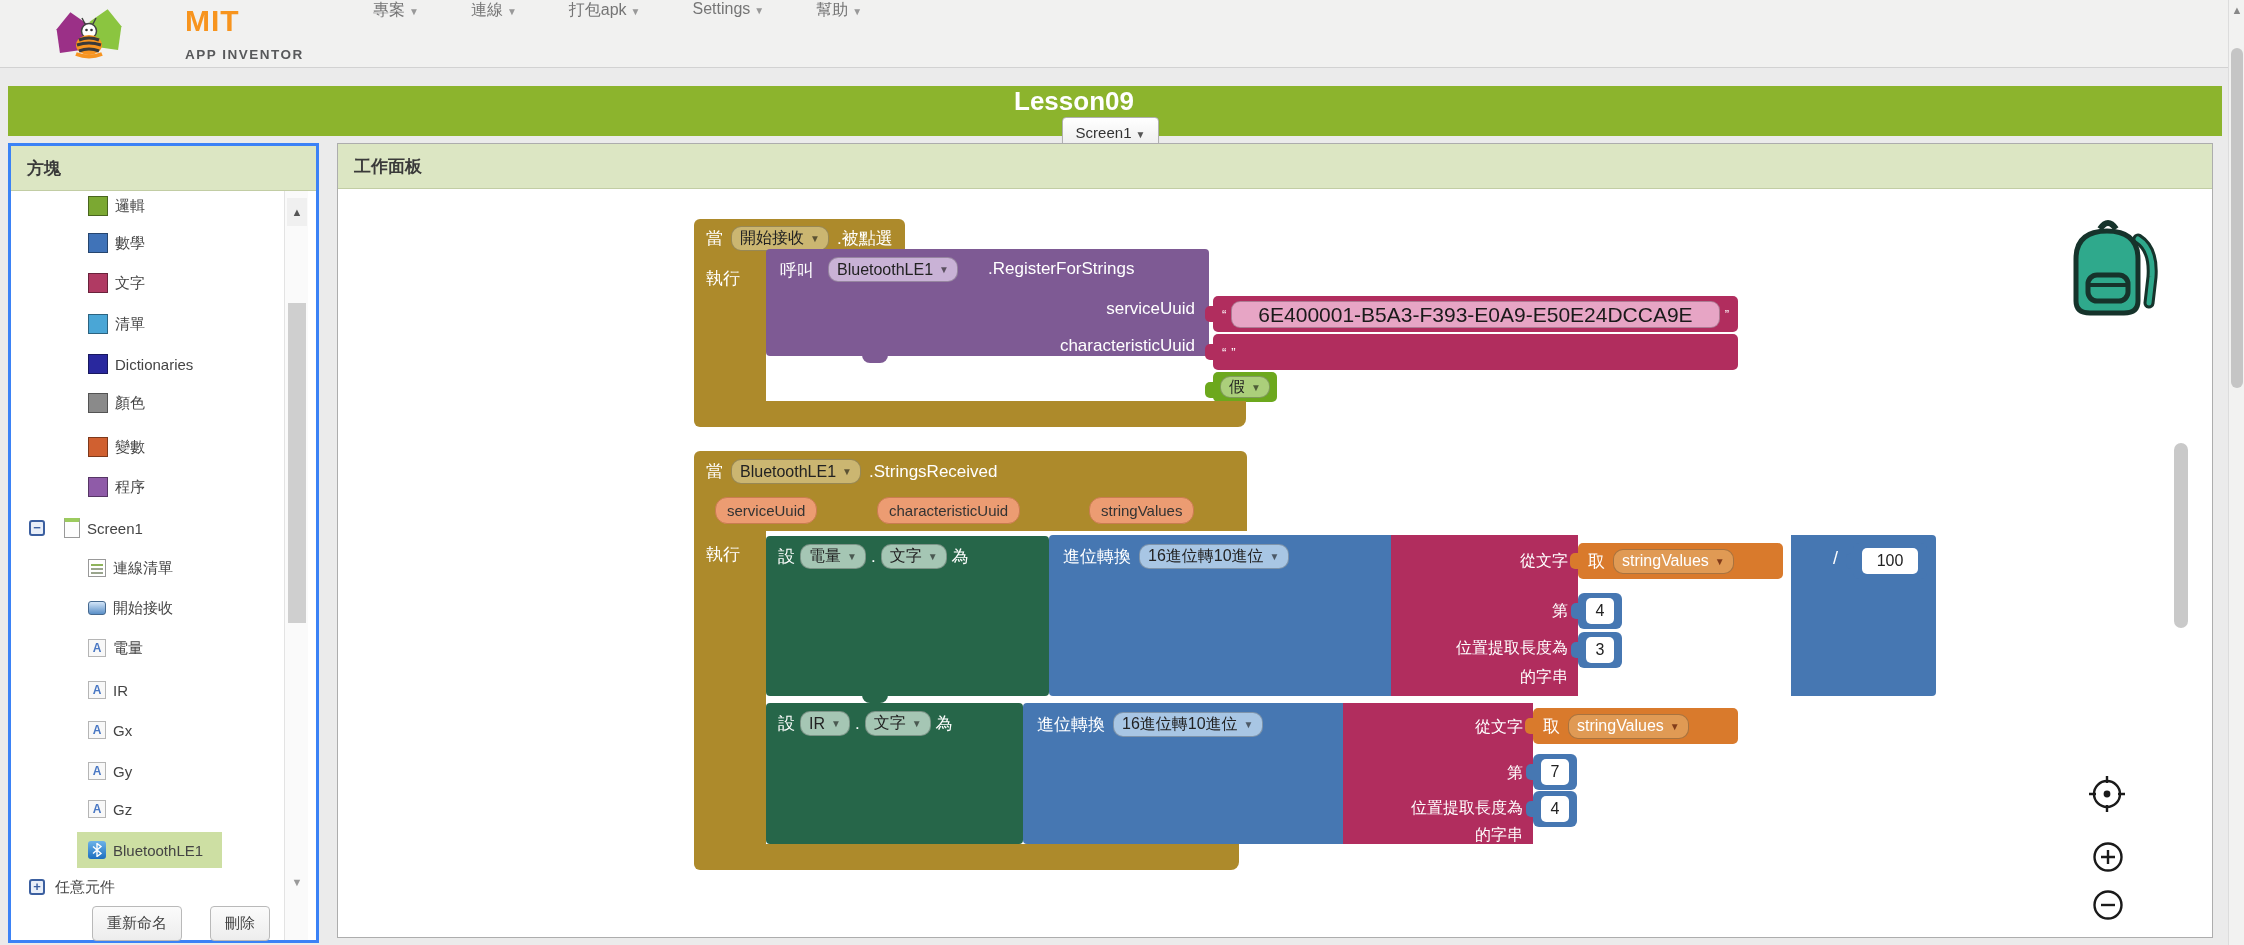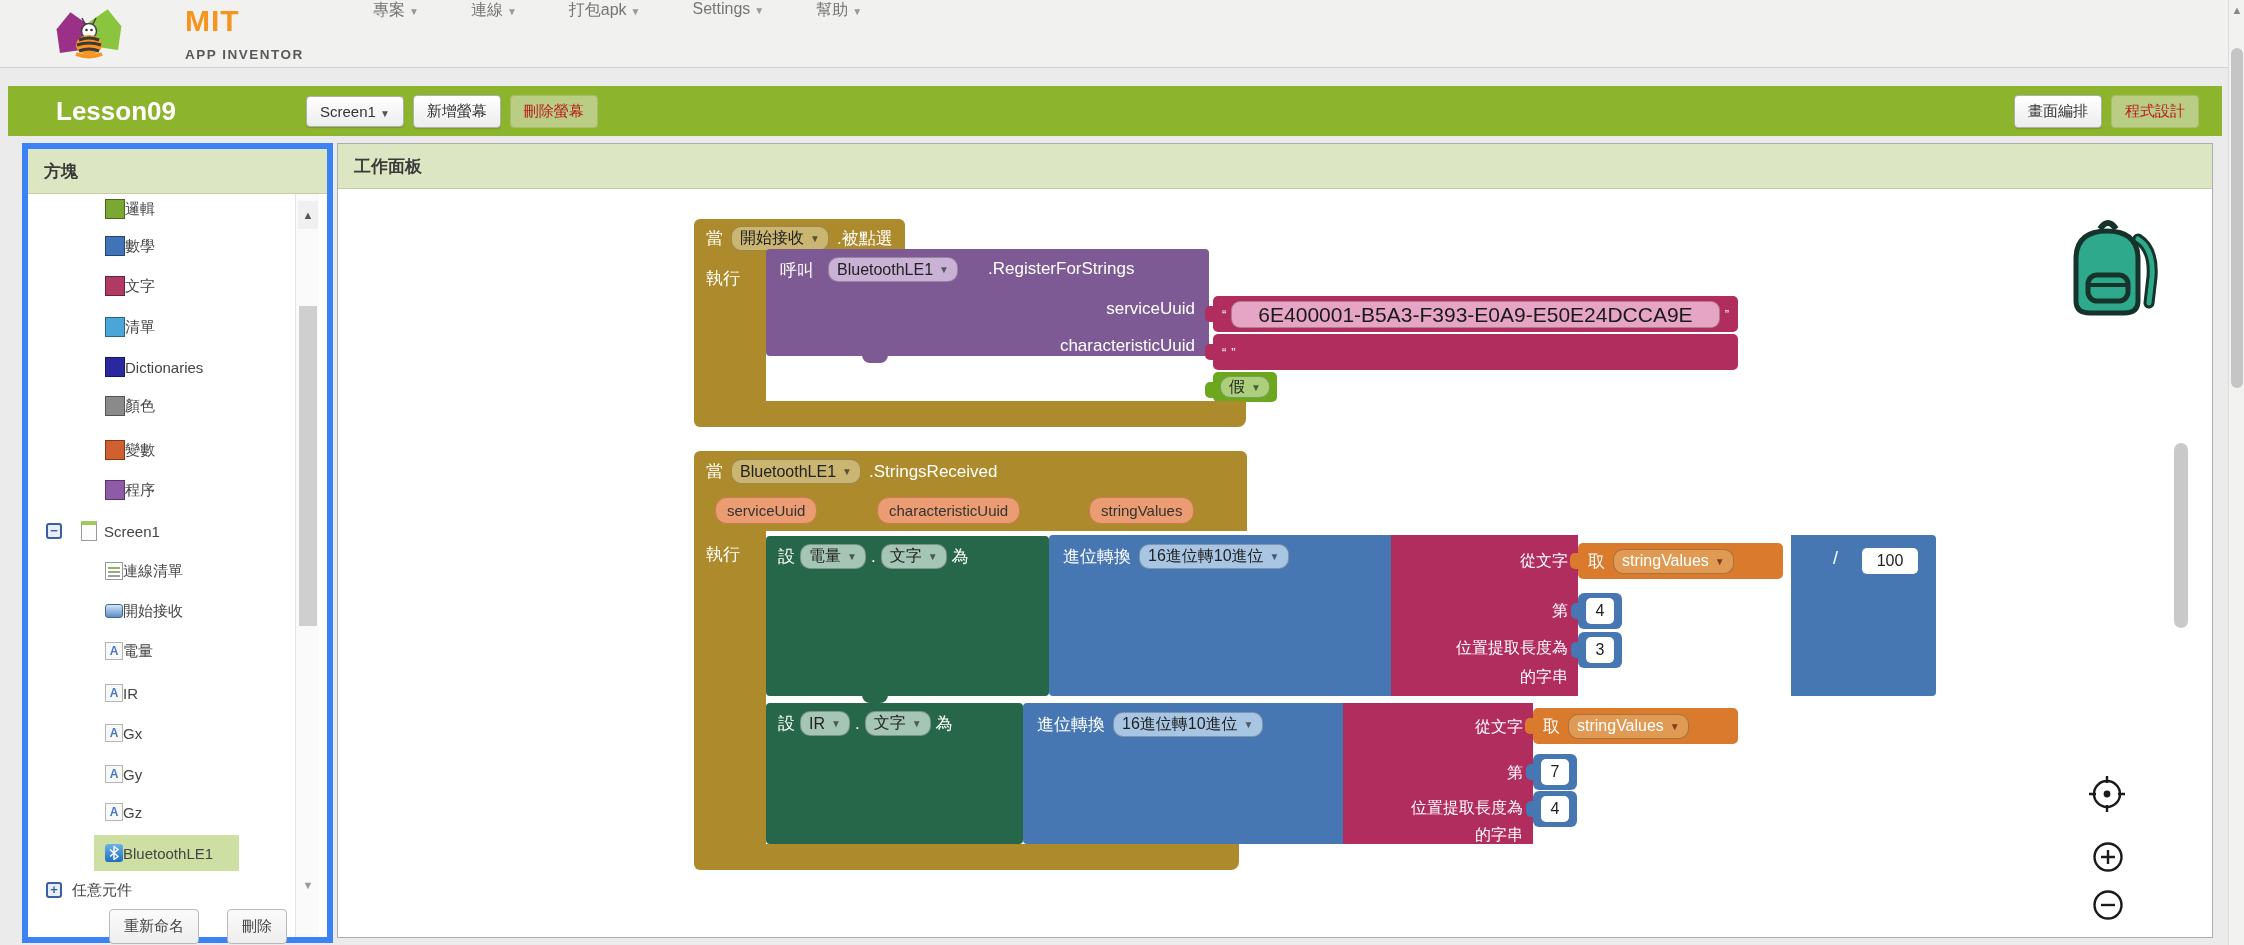--- a/index.html
+++ b/index.html
@@ -14,40 +14,40 @@
   .logo-mit { color:#F7941E; font-size:30px; font-weight:bold; letter-spacing:1px; }
   .logo-sub { color:#58595B; font-size:13.5px; font-weight:bold; letter-spacing:1.5px; margin-top:12px; }
   .menu-left { display:flex; gap:52px; margin-left:28px; }
   .menu-item { color:#757575; font-size:16px; white-space:nowrap; cursor:pointer; }
   .menu-right { display:flex; gap:30px; margin-left:auto; margin-right:62px; align-items:center; }
   .menu-right .menu-item { font-size:15.5px; }
   .caret { font-size:10px; color:#999; margin-left:4px; }
 
   
   .greenbar { position:absolute; left:8px; top:86px; width:2214px; height:50px;
-    background:#8CB42D; display:flex; align-items:center; }
+    background:#8CB42D; display:flex; align-items:center;flex-direction:column; }
   .proj-title { color:#fff; font-size:26px; font-weight:bold; margin-left:48px; width:250px; }
   .gbtn { background:linear-gradient(#ffffff,#ededed); border:1px solid #b0b0b0; border-radius:4px;
     color:#333; font-size:15px; padding:6px 13px; margin-right:9px; white-space:nowrap;
     box-shadow:0 1px 1px rgba(0,0,0,.15); cursor:pointer; }
   .gbtn.disabled { background:#b9cd85; border-color:#a6bd6f; color:#b91c1c; box-shadow:none; }
   .gb-right { margin-left:auto; margin-right:14px; display:flex; }
 
   
-  .palette { position:absolute; left:22px; top:143px; width:311px; height:800px;
-    background:#fff; border:6px solid #3b82f6; }
+  .palette { position:absolute; left:8px; top:143px; width:311px; height:800px;
+    background:#fff; border:3px solid #3b82f6; }
   .panel-header { height:45px; background:#dce6c3; border-bottom:1px solid #c2cda4;
     font-size:17px; font-weight:bold; color:#3a3a3a; line-height:45px; padding-left:16px; }
   .workarea { position:absolute; left:337px; top:143px; width:1876px; height:795px;
     background:#fff; border:1px solid #adadad; }
   .canvas { position:relative; width:100%; height:748px; background:#fff; overflow:hidden; }
 
   
   .prow { position:absolute; left:0; height:28px; display:flex; align-items:center;
-    font-size:15px; color:#444; padding-left:77px; white-space:nowrap; cursor:pointer; width:270px; }
+    font-size:15px; color:#444; padding-left:77px; gap:7px; white-space:nowrap; cursor:pointer; width:270px; }
   .swatch { width:20px; height:20px; border:1px solid rgba(0,0,0,.4); flex:0 0 auto; }
   .tree-toggle { width:16px; height:16px; border:2px solid #3b5fa0; border-radius:3px; background:#e8eef8;
     color:#3b5fa0; font-weight:bold; font-size:13px; line-height:11px; text-align:center; flex:0 0 auto; }
   .icon-screen { width:16px; height:20px; background:#fdfdfd; border:1px solid #999; border-top:4px solid #9ccb5e; flex:0 0 auto; }
   .icon-label { width:18px; height:18px; background:#f8f8f8; border:1px solid #b5b5b5; color:#4a78c4;
     font-size:12px; font-weight:bold; text-align:center; line-height:16px; flex:0 0 auto; }
   .icon-button { width:18px; height:14px; border-radius:3px; border:1px solid #46698f;
     background:linear-gradient(#d3e5f8,#5a8fc7); flex:0 0 auto; }
   .icon-list { width:18px; height:18px; background:#fff; border:1px solid #999; flex:0 0 auto;
     background-image:linear-gradient(#8fb45b 0 0),linear-gradient(#9aa58d 0 0),linear-gradient(#9aa58d 0 0);

